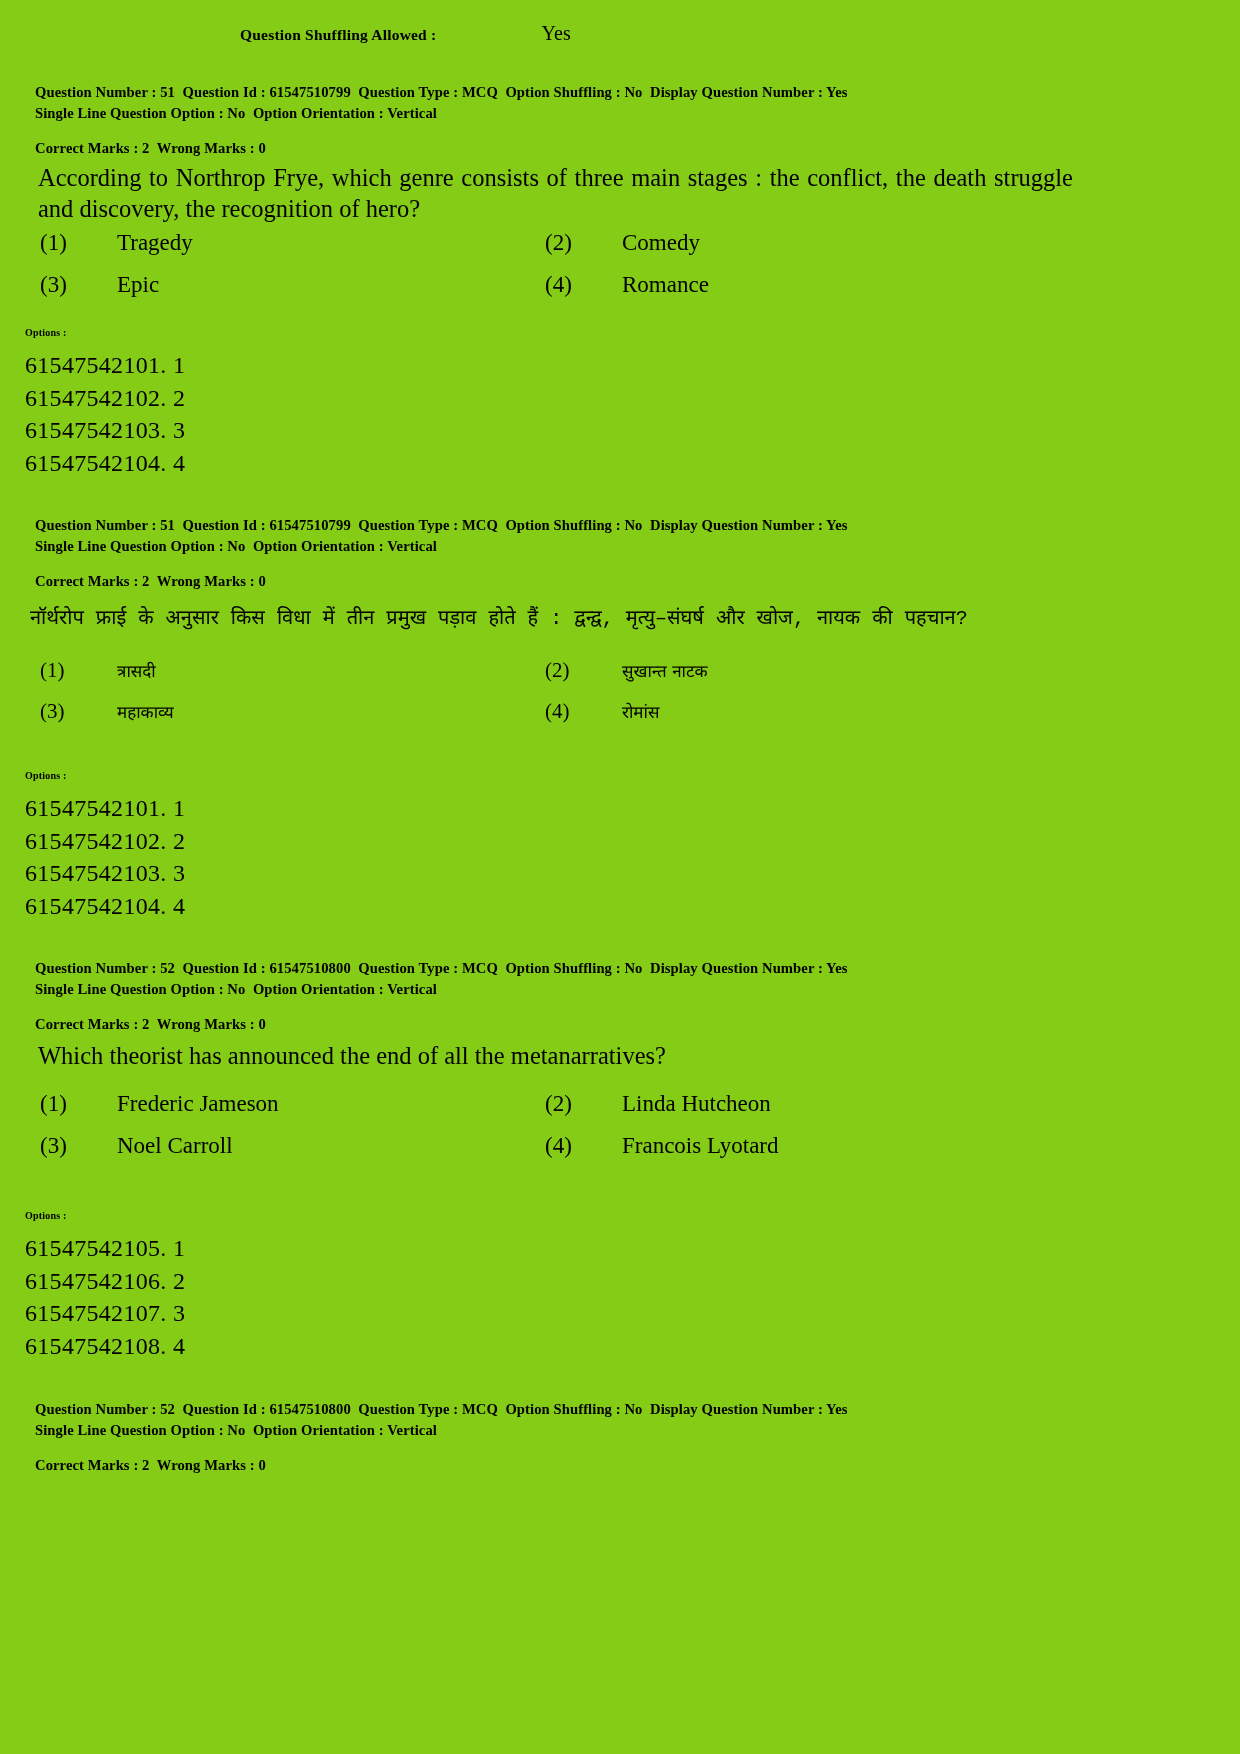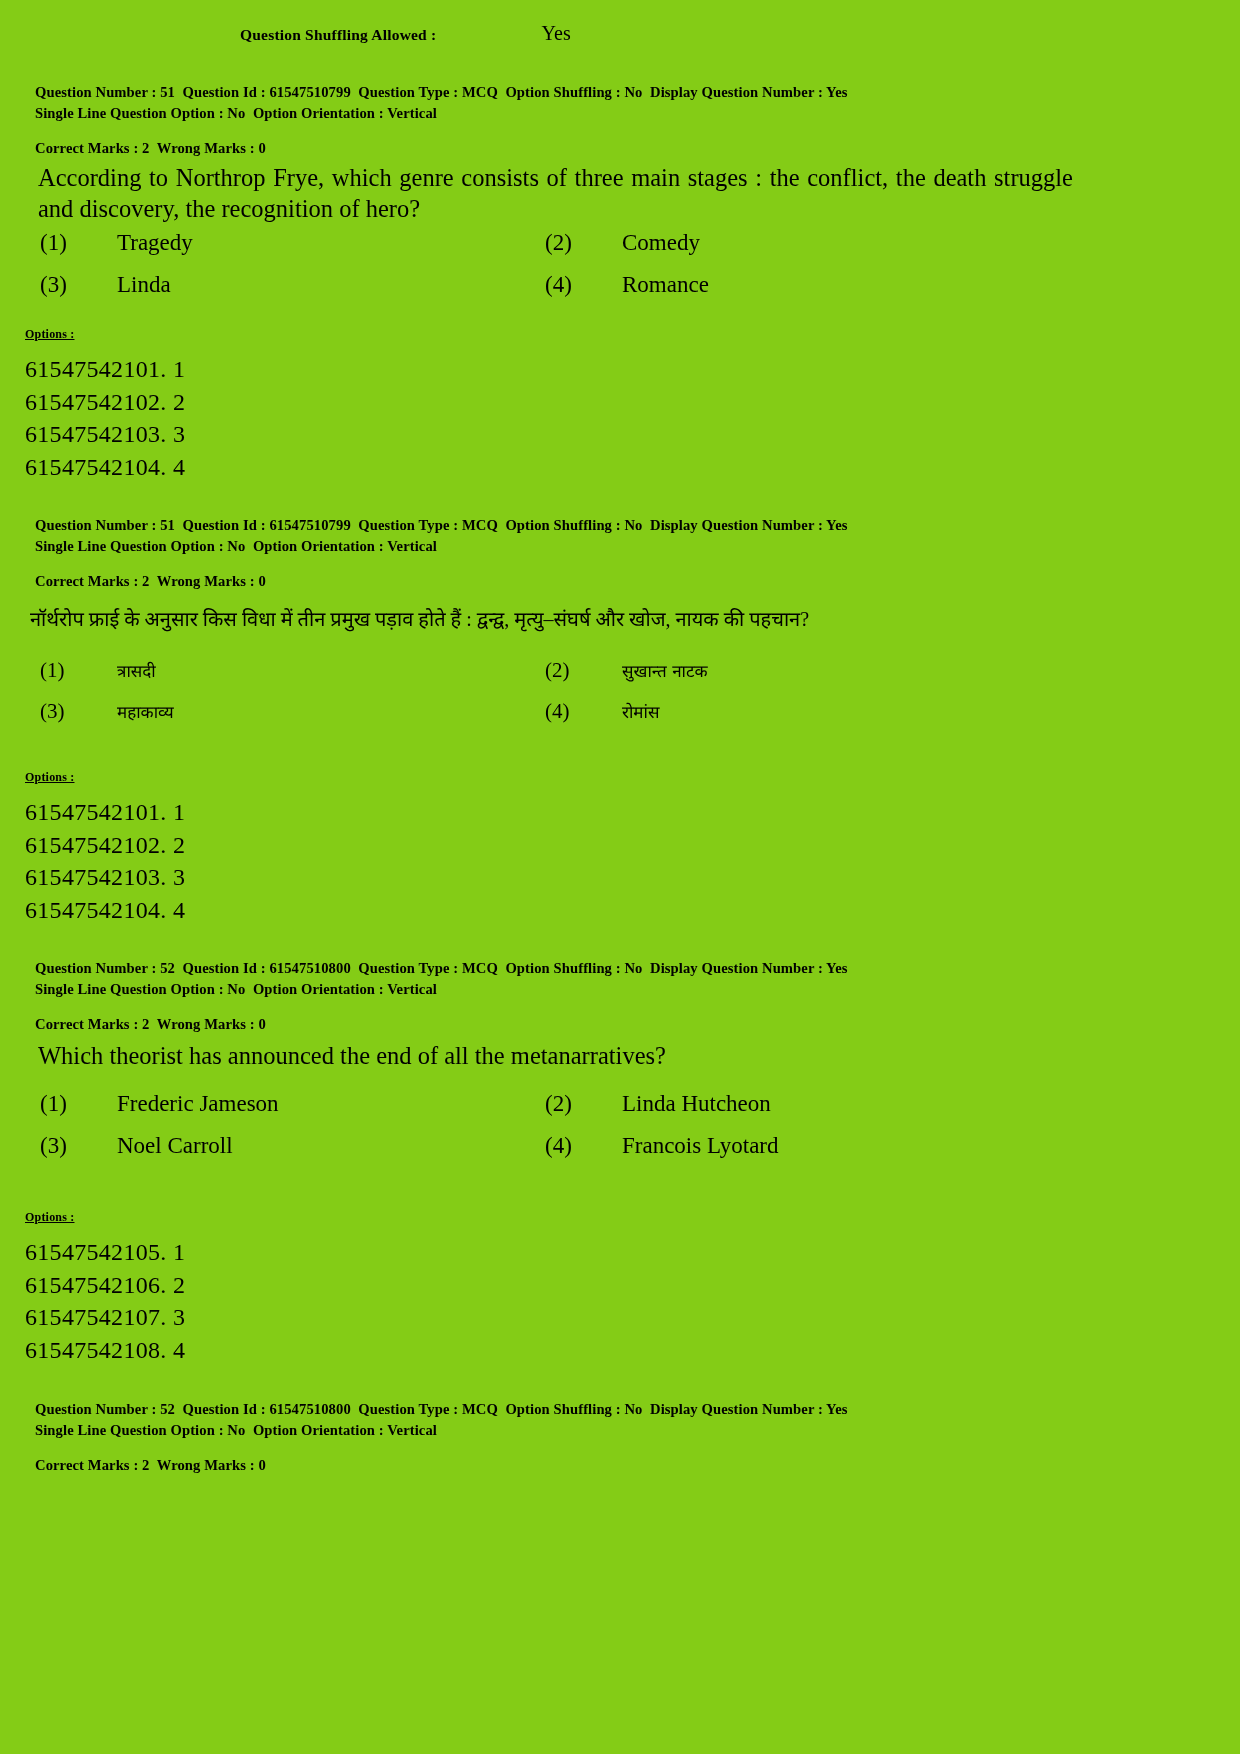--- a/index.html
+++ b/index.html
@@ -60,21 +60,21 @@
     line-height: 31px;
     text-align: justify;
     text-justify: inter-word;
   }
   .stem.nojust { text-align: left; }
 
   .stem-hi {
     position: absolute;
     left: 30px;
     width: 1060px;
-    font-family: Liberation Serif, serif;
+    font-family: Liberation Mono, monospace;
     font-size: 20px;
     line-height: 30px;
     white-space: nowrap;
   }
 
   
   .choices {
     position: absolute;
     left: 40px;
     width: 1100px;
@@ -105,24 +105,23 @@
   }
   .choices.hi .choice-row { margin-bottom: 14px; }
 
   
   .optlist {
     position: absolute;
     left: 25px;
   }
   .optlist .opt-title {
     font-weight: bold;
-    font-size: 12px;
+    font-size: 10px;
     margin-bottom: 11px;
     letter-spacing: 0.2px;
-    text-decoration: underline;
   }
   .optlist .opt-item {
     font-family: Liberation Serif, serif;
     font-size: 24px;
     line-height: 32.5px;
     letter-spacing: 0.3px;
     white-space: pre;
   }
 </style>
 </head>
@@ -150,21 +149,21 @@
         <span class="txt">Tragedy</span>
       </div>
       <div class="choice col2">
         <span class="num">(2)</span>
         <span class="txt">Comedy</span>
       </div>
     </div>
     <div class="choice-row" style="margin-top:16px;">
       <div class="choice col1">
         <span class="num">(3)</span>
-        <span class="txt">Linda</span>
+        <span class="txt">Epic</span>
       </div>
       <div class="choice col2">
         <span class="num">(4)</span>
         <span class="txt">Romance</span>
       </div>
     </div>
   </div>
 
   <div class="optlist" style="top:327px;">
     <div class="opt-title">Options :</div>

